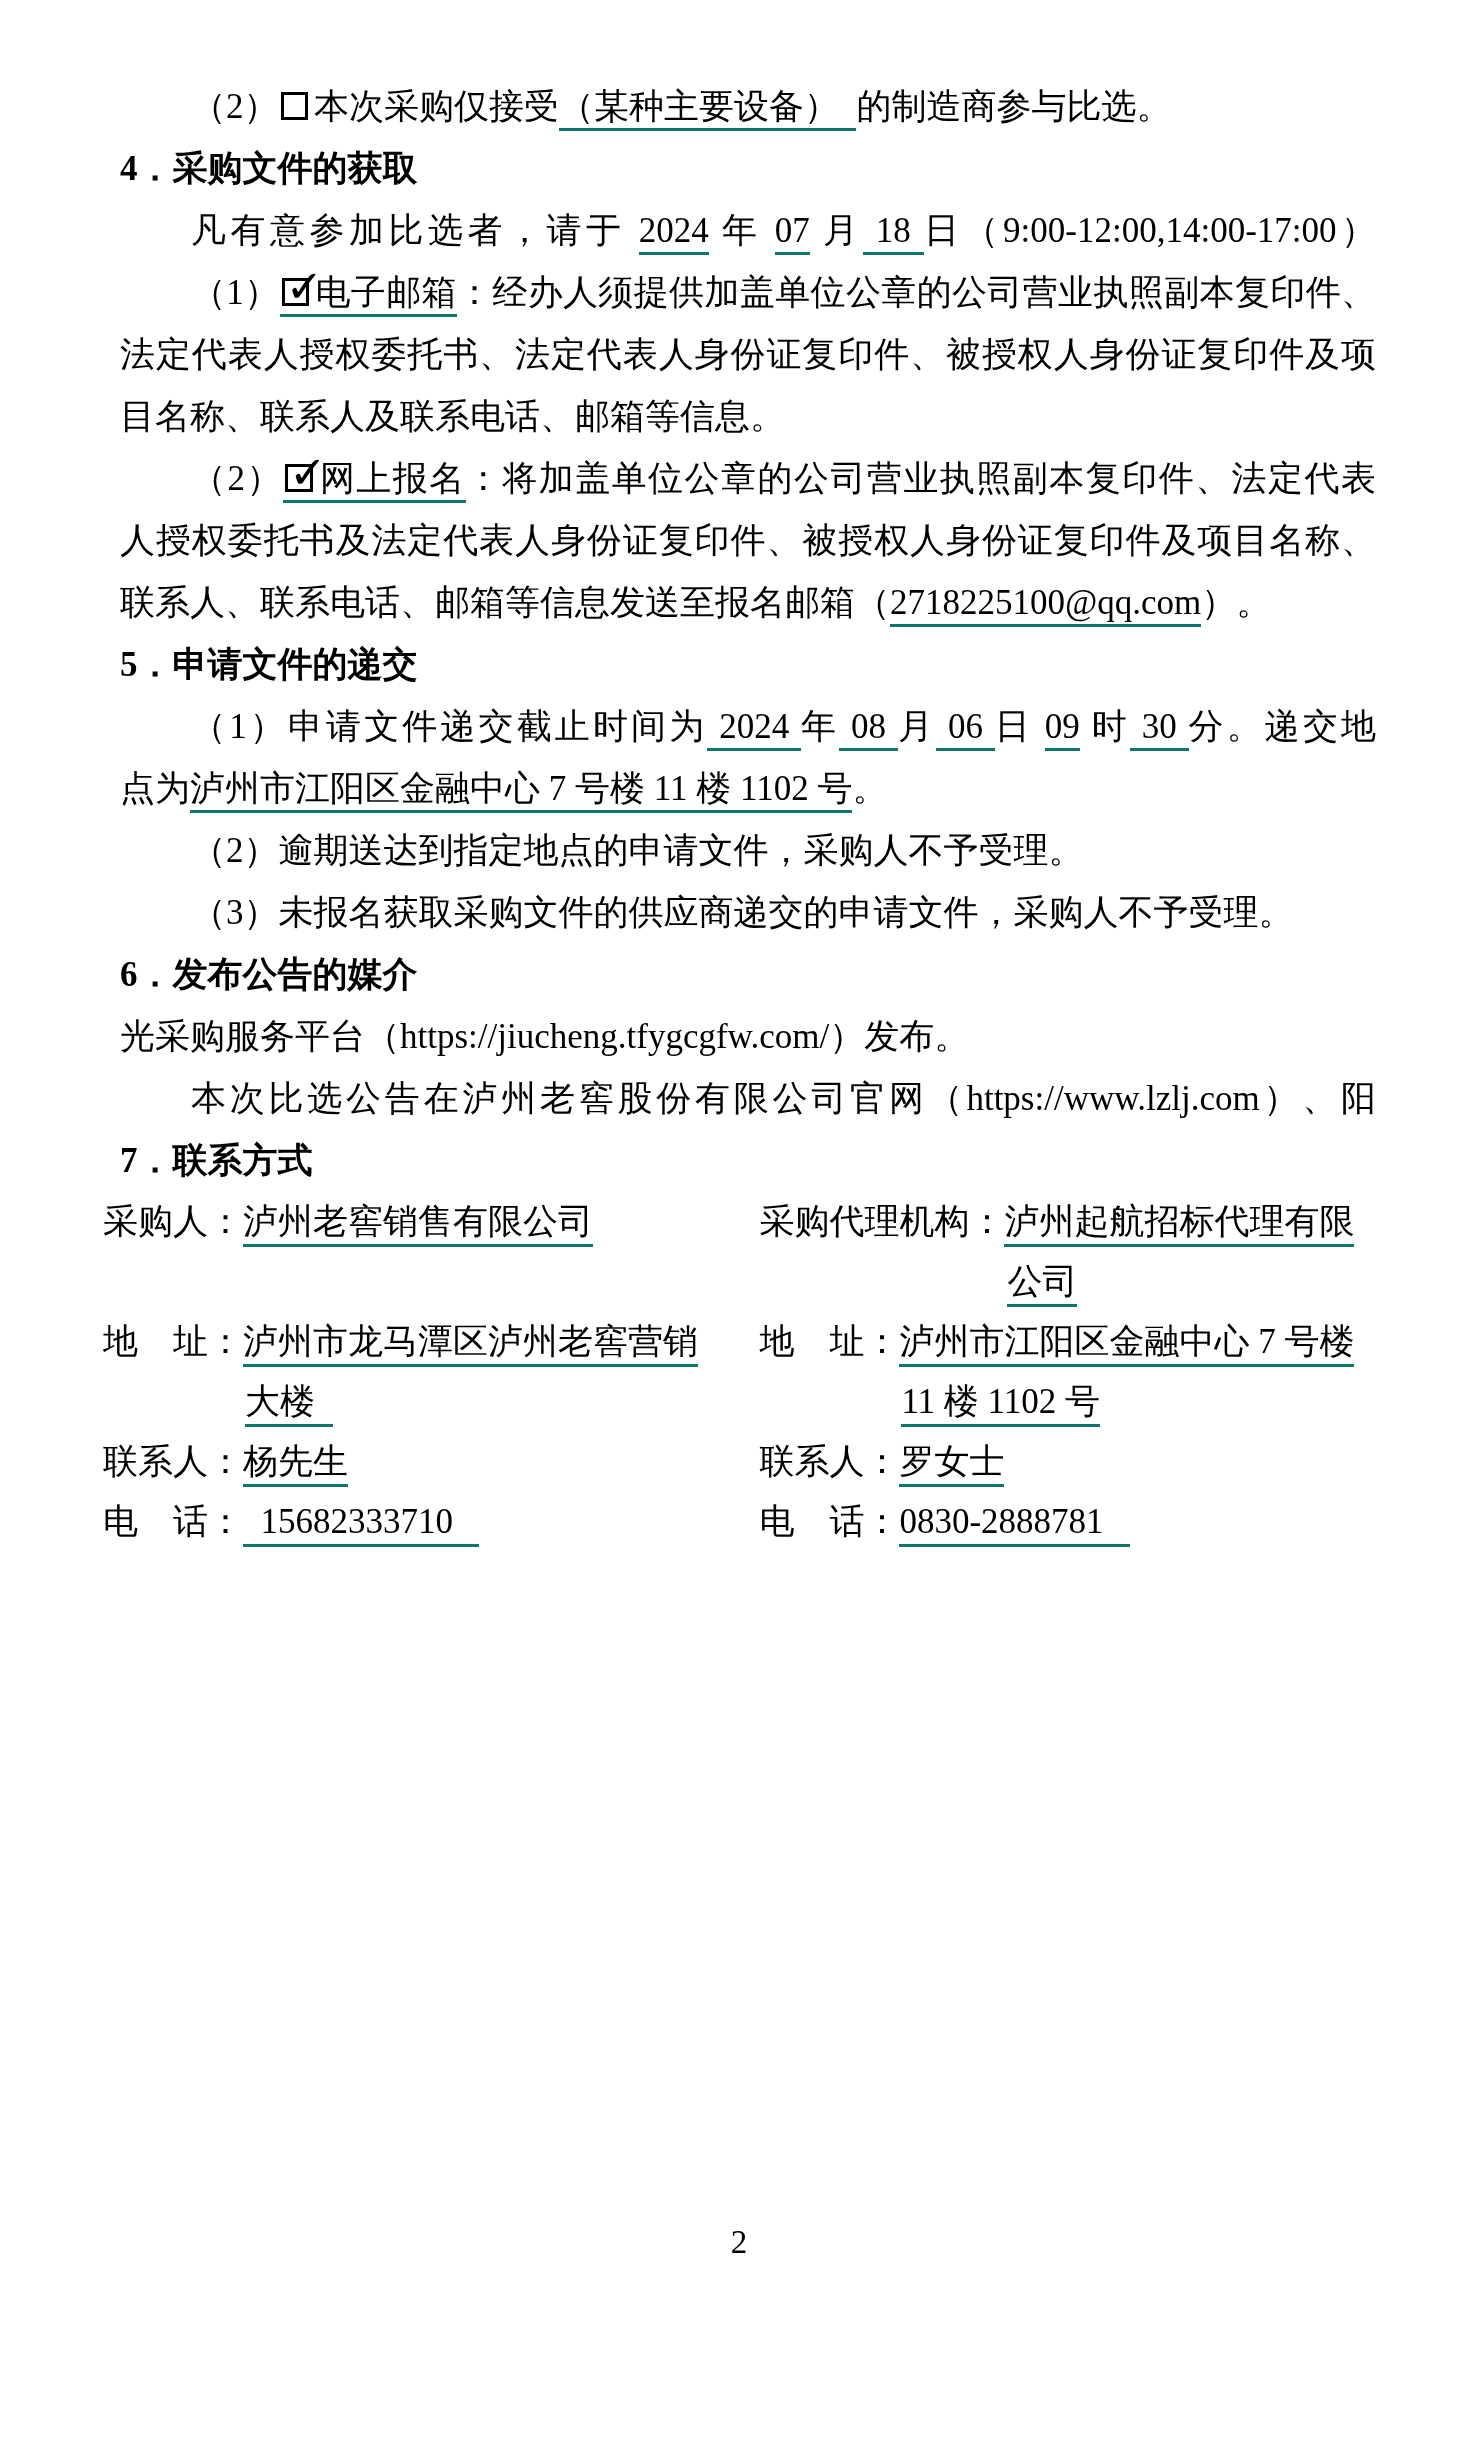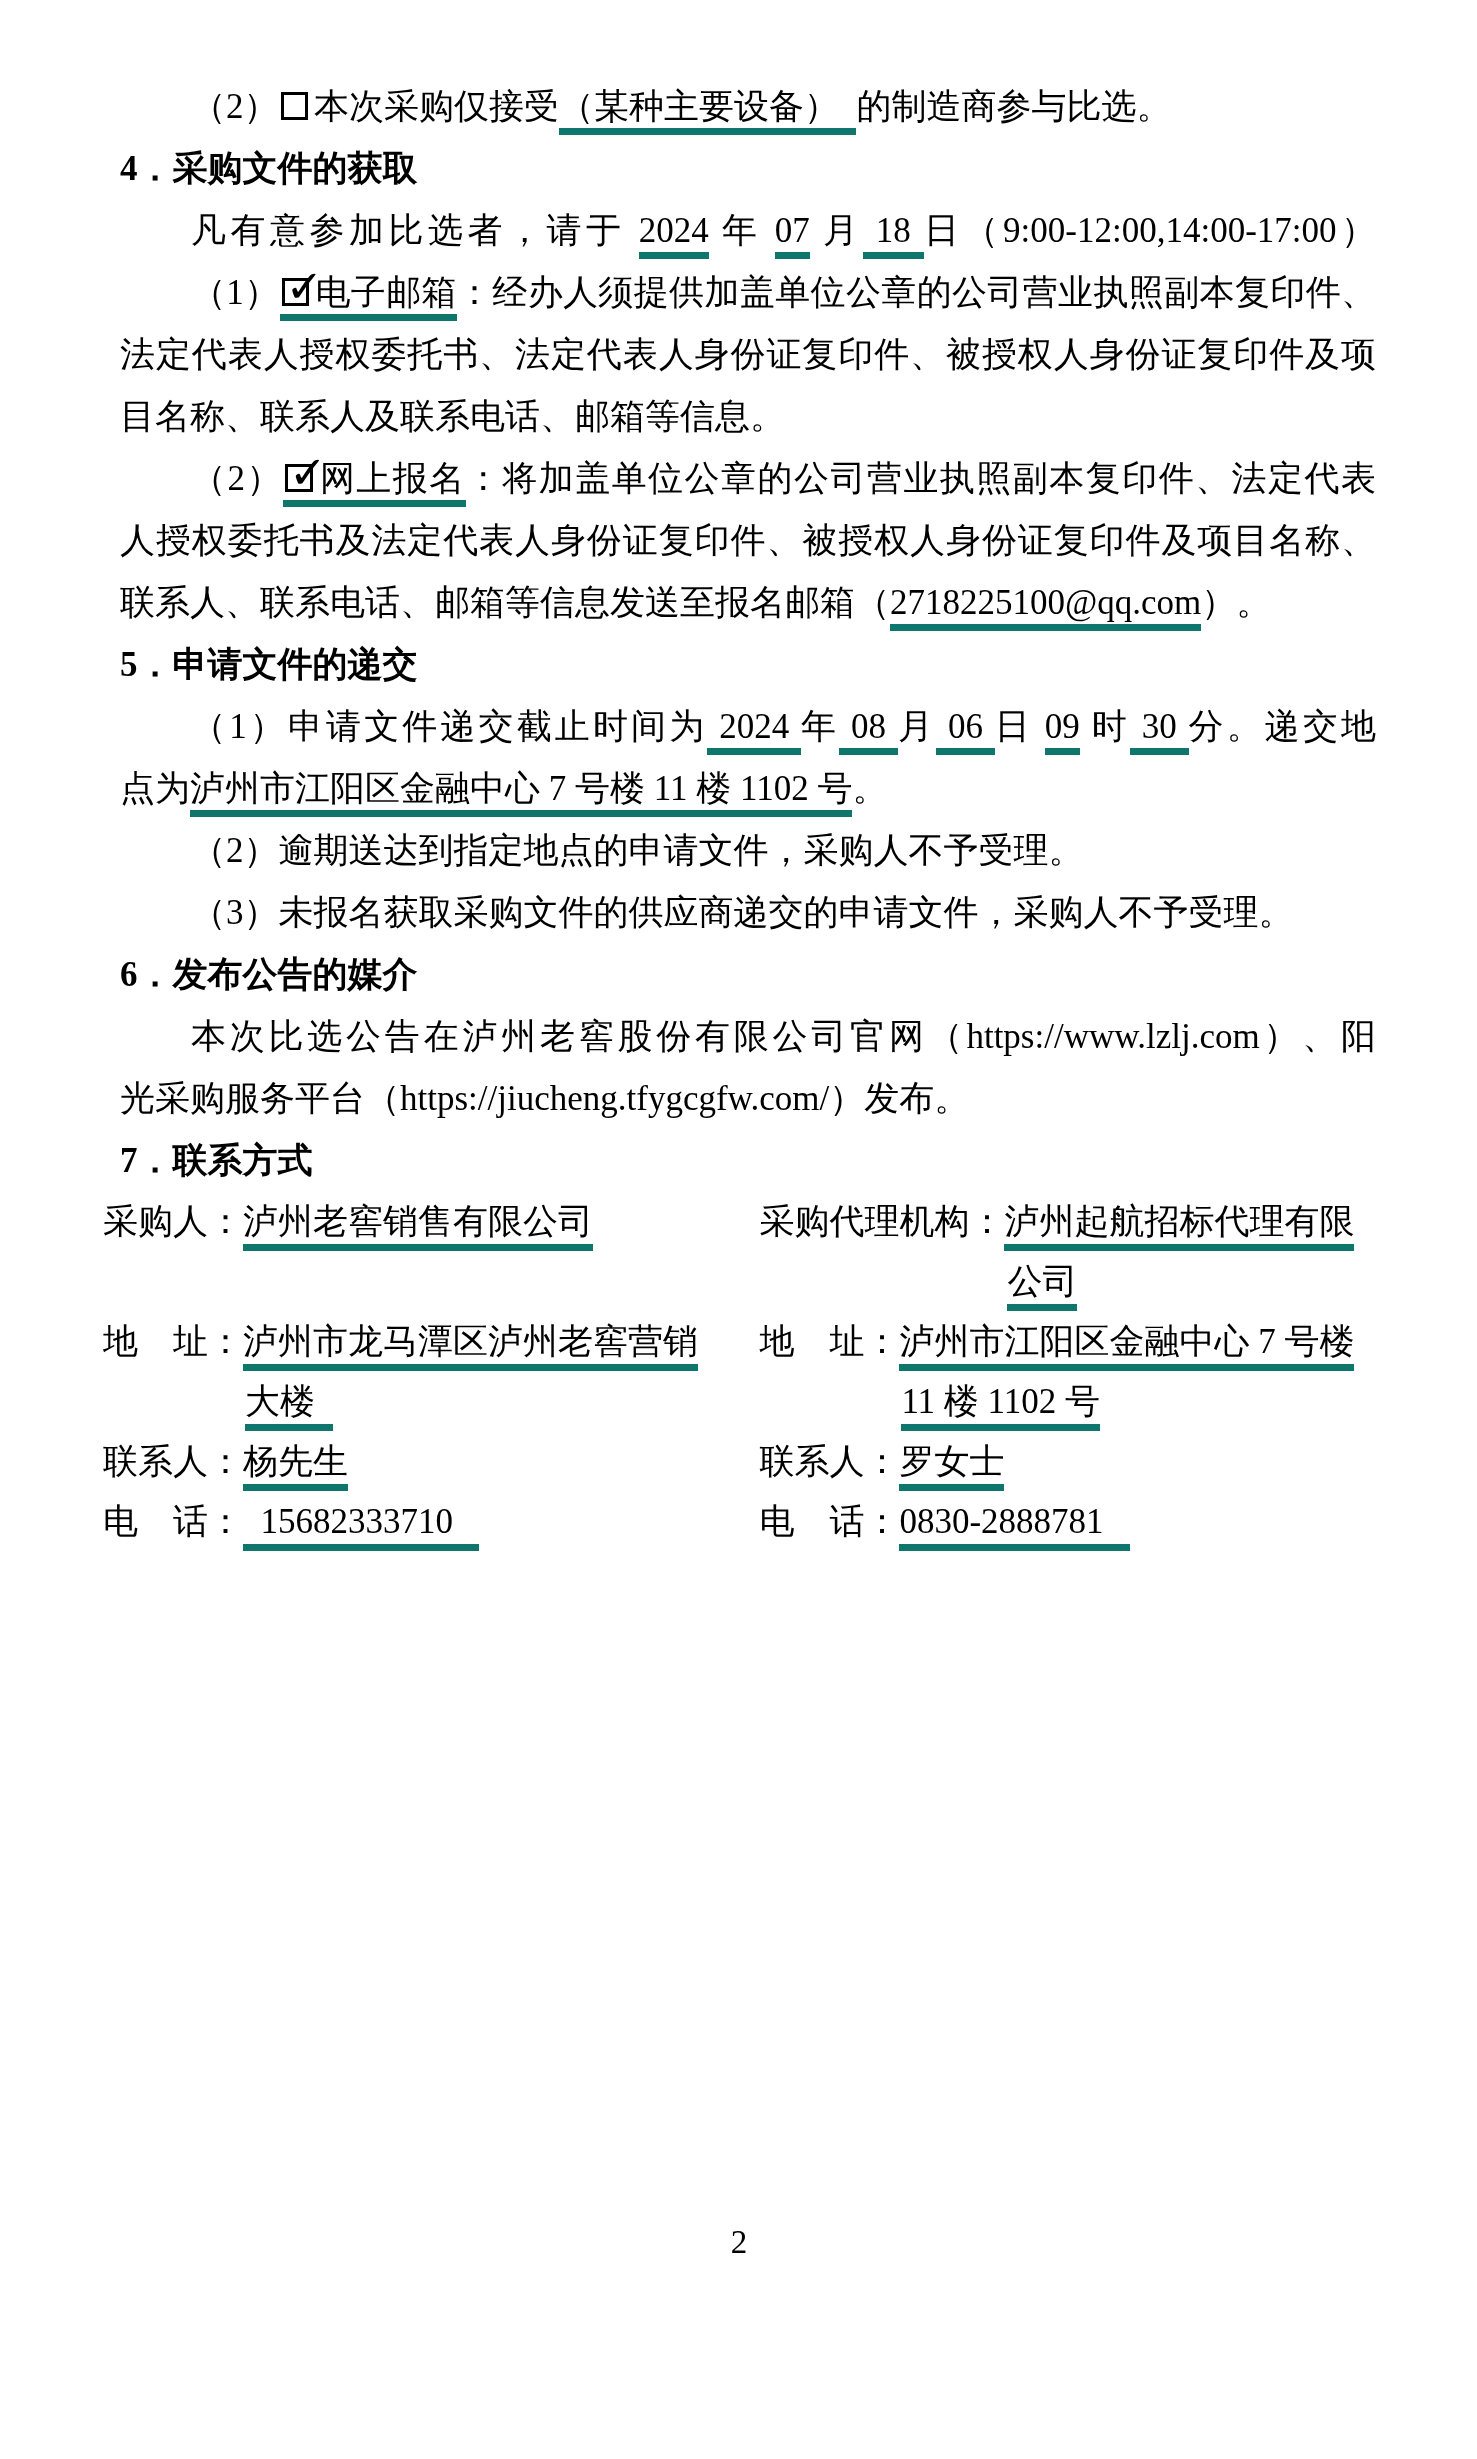--- a/index.html
+++ b/index.html
@@ -17,21 +17,21 @@
     height: 62px; line-height: 62px;
     white-space: nowrap; overflow: visible;
   }
   .line.just {
     white-space: normal;
     text-align: justify; text-align-last: justify;
   }
   .line.indent { padding-left: 71px; }
   .line.heading { font-weight: bold; }
   .u {
-    border-bottom: 7px solid #0f766e;
+    border-bottom: 3px solid #0f766e;
     padding-bottom: 2px;
     white-space: pre;
   }
   .cb {
     display: inline-block; width: 27.6px; height: 27.6px;
     border: 3px solid #000; box-sizing: border-box;
     vertical-align: -2px; margin: 0 5.9px 0 2px;
     position: relative;
   }
   .cb.checked::after {
@@ -69,22 +69,22 @@
     <div class="line"><span>目名称、联系人及联系电话、邮箱等信息。</span></div>
     <div class="line indent just"><span>（2）</span><span class="u"><span class="cb checked"></span></span><span class="u">网上报名</span><span>：将加盖单位公章的公司营业执照副本复印件、法定代表</span></div>
     <div class="line just"><span>人授权委托书及法定代表人身份证复印件、被授权人身份证复印件及项目名称、</span></div>
     <div class="line"><span>联系人、联系电话、邮箱等信息发送至报名邮箱（</span><span class="u">2718225100@qq.com</span><span>）。</span></div>
     <div class="line heading"><span>5．申请文件的递交</span></div>
     <div class="line indent just"><span>（1）申请文件递交截止时间为</span><span class="u">&nbsp;2024&nbsp;</span><span>年</span><span class="u">&nbsp;08&nbsp;</span><span>月</span><span class="u">&nbsp;06&nbsp;</span><span>日 </span><span class="u">09</span><span> 时</span><span class="u">&nbsp;30&nbsp;</span><span>分。递交地</span></div>
     <div class="line"><span>点为</span><span class="u">泸州市江阳区金融中心 7 号楼 11 楼 1102 号</span><span>。</span></div>
     <div class="line indent"><span>（2）逾期送达到指定地点的申请文件，采购人不予受理。</span></div>
     <div class="line indent"><span>（3）未报名获取采购文件的供应商递交的申请文件，采购人不予受理。</span></div>
     <div class="line heading"><span>6．发布公告的媒介</span></div>
+    <div class="line"><span>光采购服务平台（https://jiucheng.tfygcgfw.com/）发布。</span></div>
     <div class="line indent just"><span>本次比选公告在泸州老窖股份有限公司官网（https://www.lzlj.com）、阳</span></div>
-    <div class="line"><span>光采购服务平台（https://jiucheng.tfygcgfw.com/）发布。</span></div>
     <div class="line heading"><span>7．联系方式</span></div>
   </div>
 
 <div class="contact">
     <div class="c-row">
       <div class="c-cell c-left"><span>采购人：</span><span class="u">泸州老窖销售有限公司</span></div>
       <div class="c-cell c-right"><span>采购代理机构：</span><span class="u">泸州起航招标代理有限</span></div>
     </div>
     <div class="c-row">
       <div class="c-cell c-left"></div>

